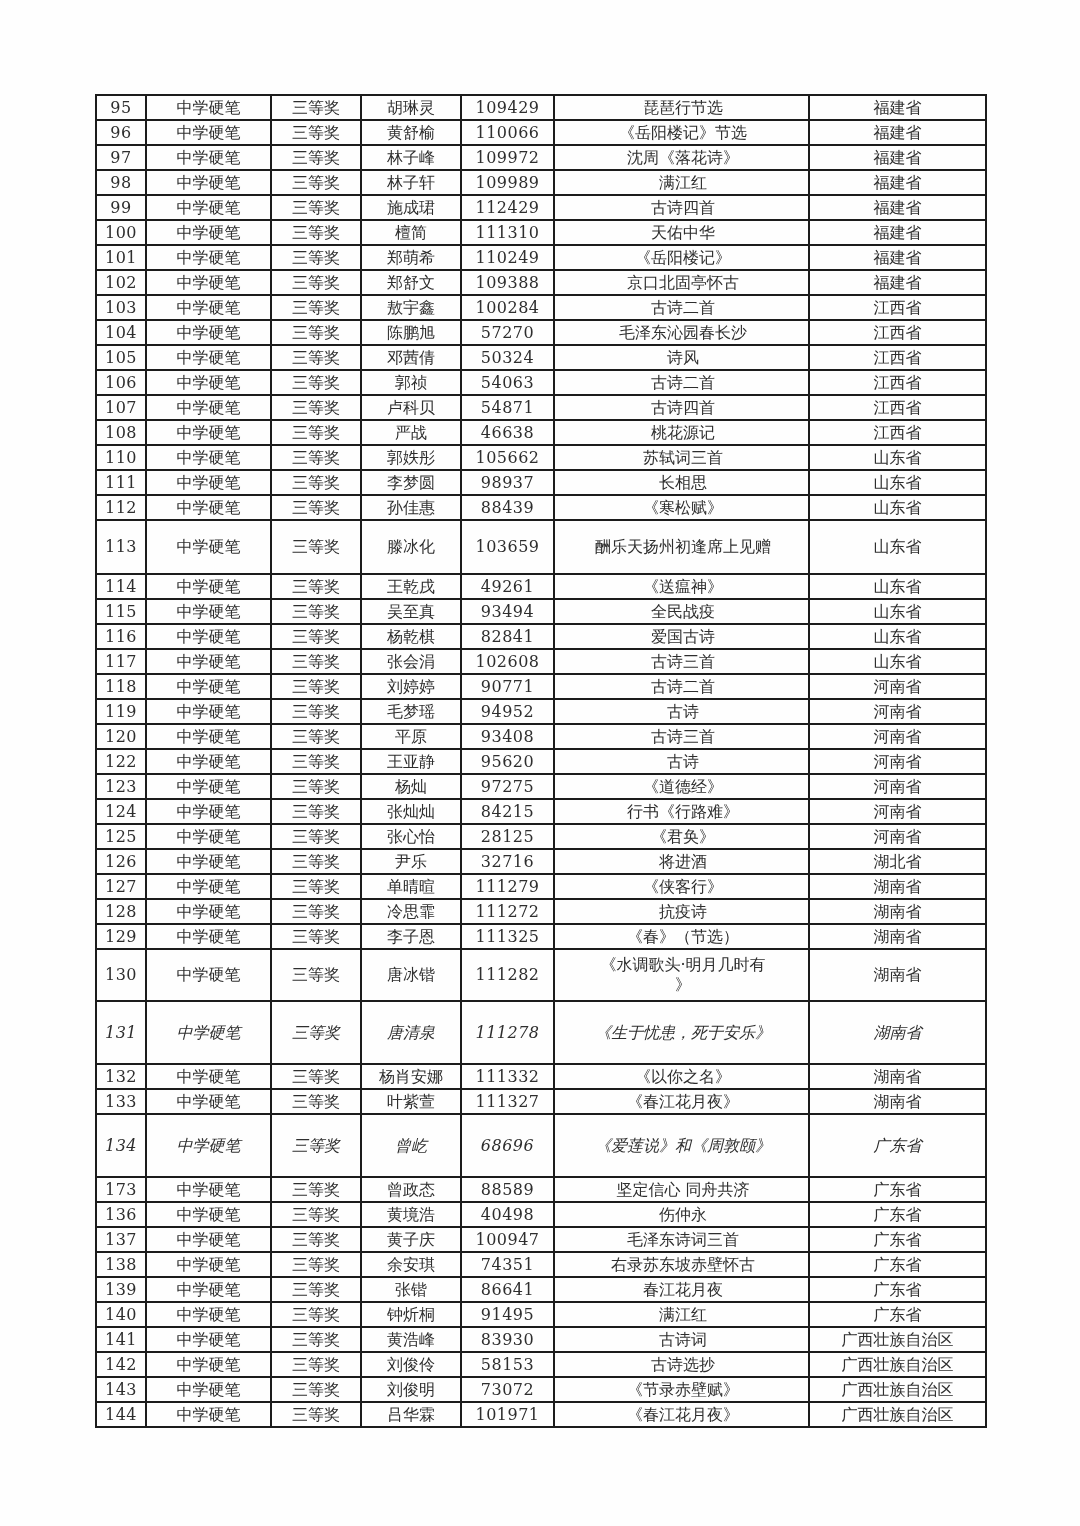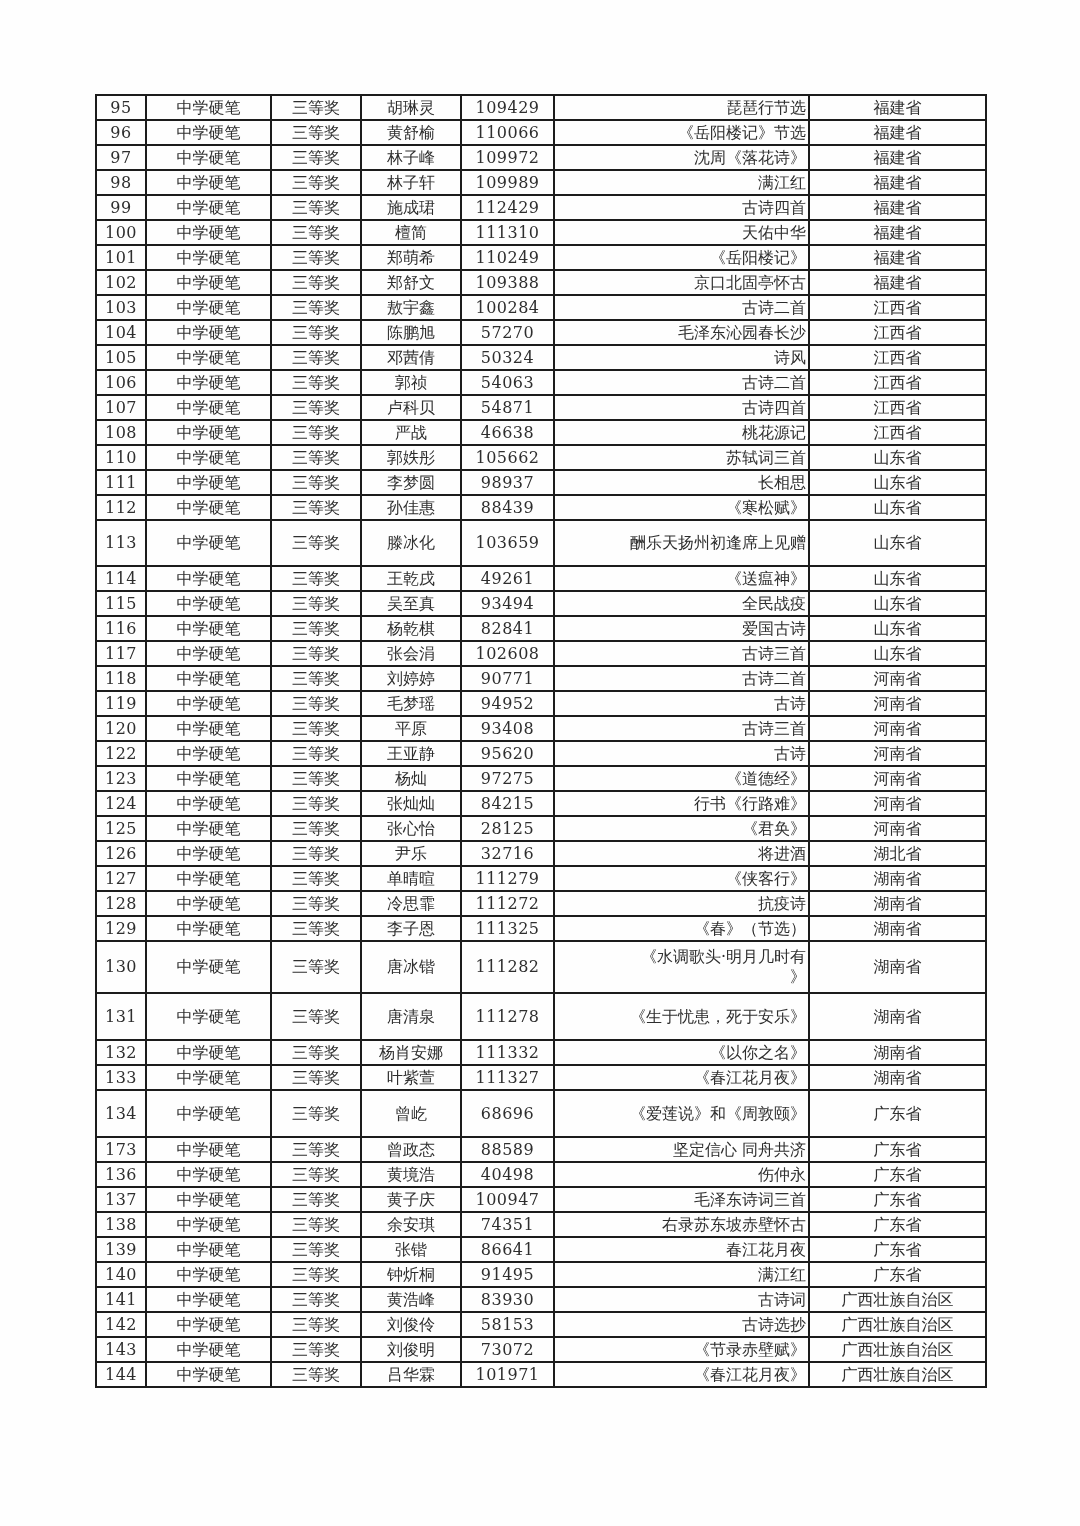--- a/index.html
+++ b/index.html
@@ -33,33 +33,33 @@
     border: 2px solid #1c1c1c;
     font-size: 16px;
     line-height: 1.25;
     text-align: center;
     vertical-align: middle;
     padding: 1px 2px;
     overflow: hidden;
     color: #2e2e2e;
   }
   table.awards td.col-work {
-    text-align: right;
+    text-align: center;
     padding-left: 5px;
     white-space: pre-line;
   }
   table.awards td.col-no,
   table.awards td.col-id {
     font-family: "DejaVu Serif", "Liberation Serif", serif;
     letter-spacing: 0.5px;
   }
   table.awards tr.row-normal { height: 25px; border-radius: 6px; }
-  table.awards tr.row-tall-50 { height: 46px; padding-left: 32px; }
+  table.awards tr.row-tall-50 { height: 54px; padding-left: 32px; }
   table.awards tr.row-tall-64 { height: 52px; }
-  table.awards tr.row-tall-47 { height: 47px; }
+  table.awards tr.row-tall-47 { height: 63px; font-style: italic; }
 </style>
 </head>
 <body>
 
 <div class="page">
   <table class="awards">
     <colgroup>
       <col style="width:50px">
       <col style="width:125px">
       <col style="width:90px">

